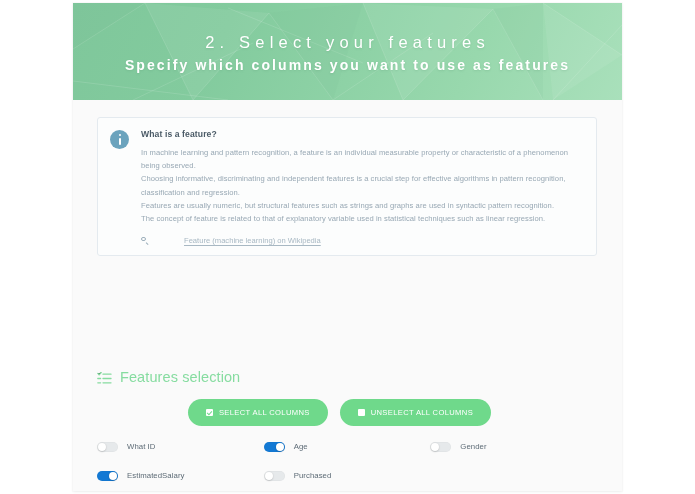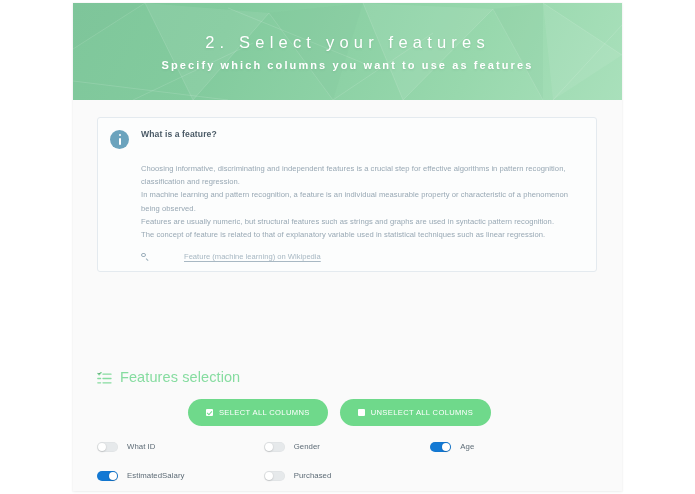--- a/index.html
+++ b/index.html
@@ -59,21 +59,21 @@
     color: #ffffff;
     font-size: 16.5px;
     font-weight: 400;
     letter-spacing: 5.2px;
     line-height: 22px;
     text-shadow: 0 1px 2px rgba(90,150,115,0.25);
   }
   .banner-sub {
     margin-top: 6px;
     color: #ffffff;
-    font-size: 11px;
+    font-size: 14px;
     font-weight: 700;
     letter-spacing: 2.1px;
     line-height: 12px;
     text-shadow: 0 1px 2px rgba(90,150,115,0.25);
   }
 
   
   .body {
     position: relative;
     padding: 0;
@@ -121,21 +121,21 @@
     height: 7px;
     border-radius: 1px;
     background: #ffffff;
   }
   .info-content { flex: 1 1 auto; min-width: 0; }
   .info-title {
     color: #4a5a66;
     font-size: 8.6px;
     font-weight: 700;
     line-height: 12px;
-    margin-bottom: 22px;
+    margin-bottom: 6px;
     letter-spacing: 0.1px;
   }
   .info-p {
     color: #98a8b4;
     font-size: 7.6px;
     line-height: 13.2px;
     letter-spacing: 0.05px;
     margin: 0 0 0 0;
   }
   .info-link-row {
@@ -340,22 +340,22 @@
         <div class="banner-sub">Specify which columns you want to use as features</div>
       </div>
     </div>
 
     <div class="body">
 
       <div class="infobox">
         <div class="info-icon"></div>
         <div class="info-content">
           <div class="info-title">What is a feature?</div>
+          <div class="info-p">In machine learning and pattern recognition, a feature is an individual measurable property or characteristic of a phenomenon being observed.</div>
           <div class="info-p">Choosing informative, discriminating and independent features is a crucial step for effective algorithms in pattern recognition, classification and regression.</div>
-          <div class="info-p">In machine learning and pattern recognition, a feature is an individual measurable property or characteristic of a phenomenon being observed.</div>
           <div class="info-p">Features are usually numeric, but structural features such as strings and graphs are used in syntactic pattern recognition.</div>
           <div class="info-p">The concept of feature is related to that of explanatory variable used in statistical techniques such as linear regression.</div>
           <div class="info-link-row">
             <span class="magnifier"></span>
             <span class="info-link">Feature (machine learning) on Wikipedia</span>
           </div>
         </div>
       </div>
 
       <div class="section-head">
@@ -386,30 +386,30 @@
       </div>
 
       <div class="toggles">
         <div class="toggle-row">
           <span class="switch">
               <span class="knob"></span>
             </span>
           <span class="toggle-label">What ID</span>
         </div>
         <div class="toggle-row">
+          <span class="switch on">
+              <span class="knob"></span>
+            </span>
+          <span class="toggle-label">Age</span>
+        </div>
+        <div class="toggle-row">
           <span class="switch">
               <span class="knob"></span>
             </span>
           <span class="toggle-label">Gender</span>
-        </div>
-        <div class="toggle-row">
-          <span class="switch on">
-              <span class="knob"></span>
-            </span>
-          <span class="toggle-label">Age</span>
         </div>
         <div class="toggle-row">
           <span class="switch on">
               <span class="knob"></span>
             </span>
           <span class="toggle-label">EstimatedSalary</span>
         </div>
         <div class="toggle-row">
           <span class="switch">
               <span class="knob"></span>

